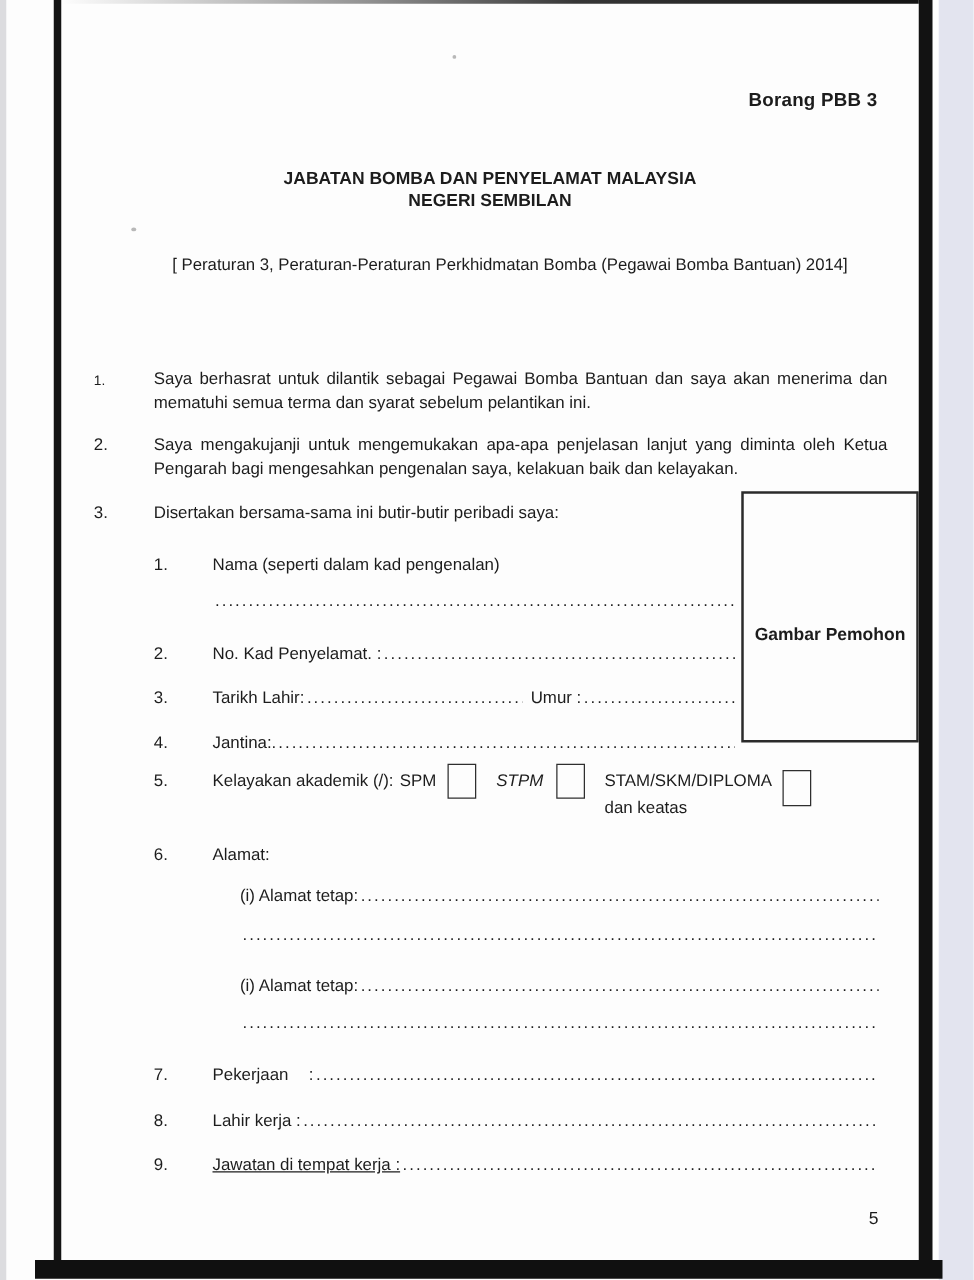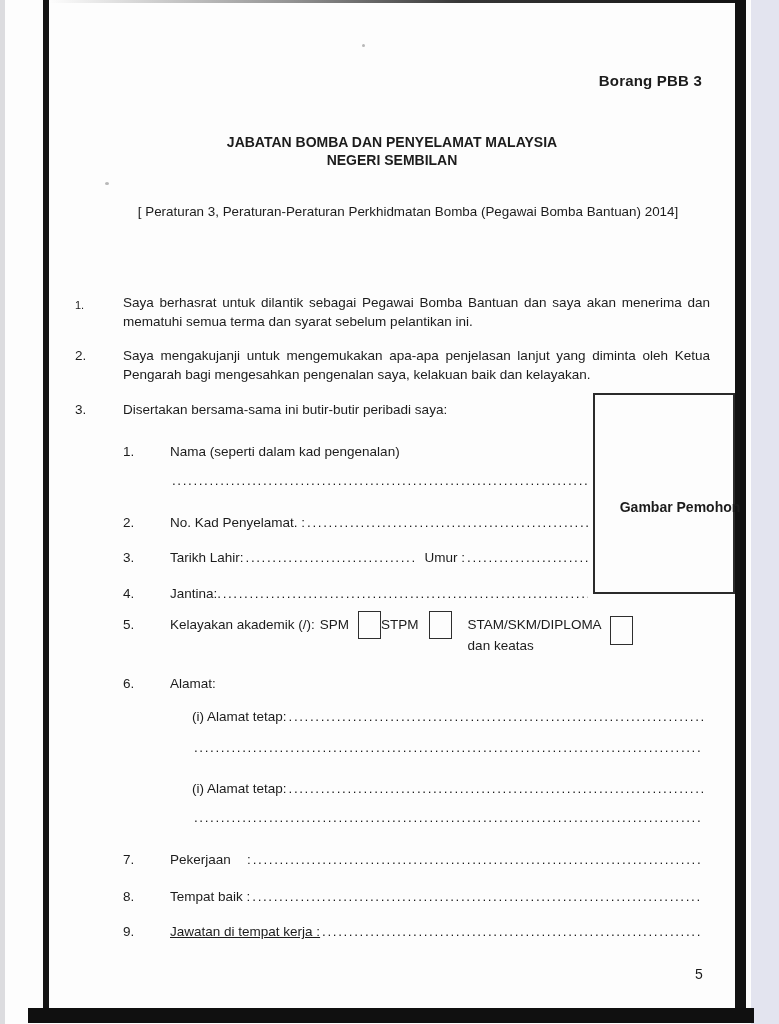--- a/index.html
+++ b/index.html
@@ -29,21 +29,21 @@
   .clause{position:absolute;left:26px;width:635px;display:flex;line-height:19px;}
   .clause-1{top:293px;}
   .clause-2{top:346px;}
   .clause-3{top:400px;}
   .cnum{width:48px;flex:none;}
   .cnum.small{font-size:11px;padding-top:3px;}
   .ctext{flex:1;text-align:justify;}
   .ctext.nojust{text-align:left;}
 
   .photo-box{position:absolute;left:544px;top:393px;width:138px;height:197px;border:2px solid #2b2b2b;background:#fdfdfd;}
-  .photo-label{position:absolute;top:104px;left:16px;width:100%;text-align:center;font-weight:bold;font-size:14px;}
+  .photo-label{position:absolute;top:104px;left:0;width:100%;text-align:center;font-weight:bold;font-size:14px;}
 
   .drow{position:absolute;left:74px;width:580px;display:flex;line-height:20px;align-items:baseline;}
   .drow.narrow{width:465px;}
   .dnum{width:47px;flex:none;}
   .leader{flex:1;overflow:hidden;white-space:nowrap;letter-spacing:1.6px;margin-left:2px;}
   .leader.fixed{flex:none;display:inline-block;vertical-align:baseline;}
   .row-nama{top:442px;}
   .row-nama-dots{top:471px;left:121px;width:418px;display:flex;}
   .row-kad{top:513px;}
   .row-lahir{top:548px;}
@@ -58,21 +58,21 @@
   .row-tempat{top:887px;}
   .row-jawatan{top:922px;}
   .subrow{position:absolute;display:flex;line-height:20px;align-items:baseline;}
 
   .lbl-fixed77{display:inline-block;width:77px;flex:none;}
   .dots1-lahir{width:172px;}
   .checkbox{width:21px;height:26px;border:1.6px solid #2f2f2f;background:#fdfdfd;flex:none;}
   .cb-1{margin-left:9px;margin-top:-3px;}
   .cb-2{margin-left:10px;margin-top:-3px;}
   .cb-3{margin-left:8px;margin-top:2px;height:27px;}
-  .opt-label{flex:none;}
+  .opt-label{margin-left:16px;flex:none;font-style:italic;}
   .opt-stack{margin-left:16px;flex:none;}
   .kel-prefix{flex:none;white-space:pre;}
   .opt-first{margin-left:5px;flex:none;}
 
   .page-number{position:absolute;left:640px;top:966px;width:20px;text-align:center;font-size:14px;}
   .speck{position:absolute;width:3px;height:3px;border-radius:50%;background:#9a9a9a;opacity:0.7;}
   .speck-1{left:362px;top:44px;}
   .speck-2{left:105px;top:182px;width:4px;height:3px;}
 </style>
 </head>
@@ -179,21 +179,21 @@
 
   <div class="drow row-pekerjaan">
     <span class="dnum">7.</span>
     <span class="lbl-fixed77">Pekerjaan</span>
     <span style="flex:none;">:</span>
     <span class="leader">................................................................................................................................................................................................................</span>
   </div>
 
   <div class="drow row-tempat">
     <span class="dnum">8.</span>
-    <span style="flex:none;">Tempat baik :</span>
+    <span style="flex:none;">Lahir kerja :</span>
     <span class="leader">................................................................................................................................................................................................................</span>
   </div>
 
   <div class="drow row-jawatan">
     <span class="dnum">9.</span>
     <span style="flex:none;text-decoration:underline;">Jawatan di tempat kerja :</span>
     <span class="leader">................................................................................................................................................................................................................</span>
   </div>
 
   <div class="page-number">5</div>

